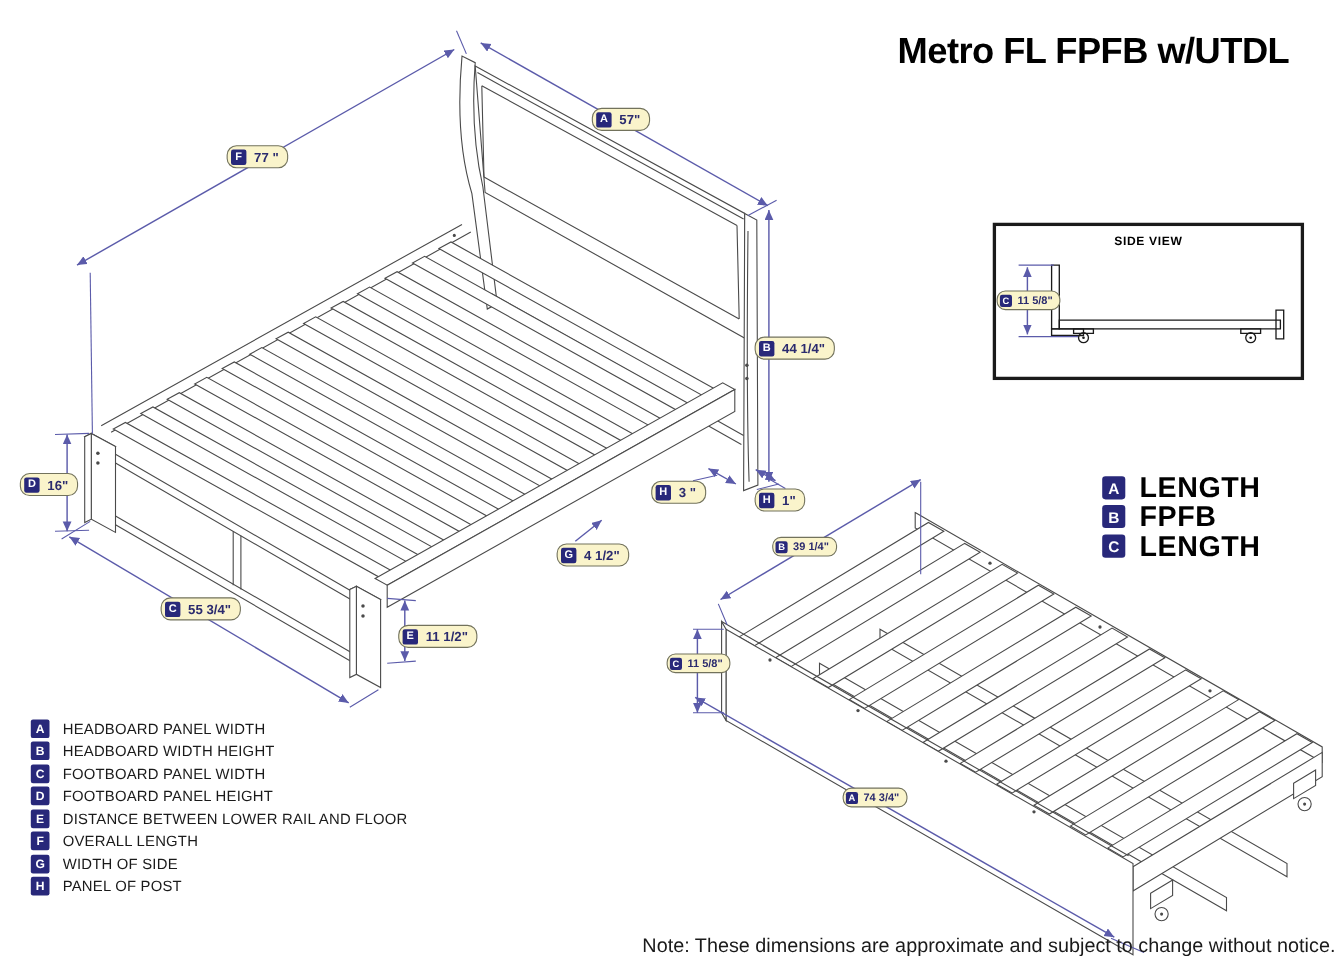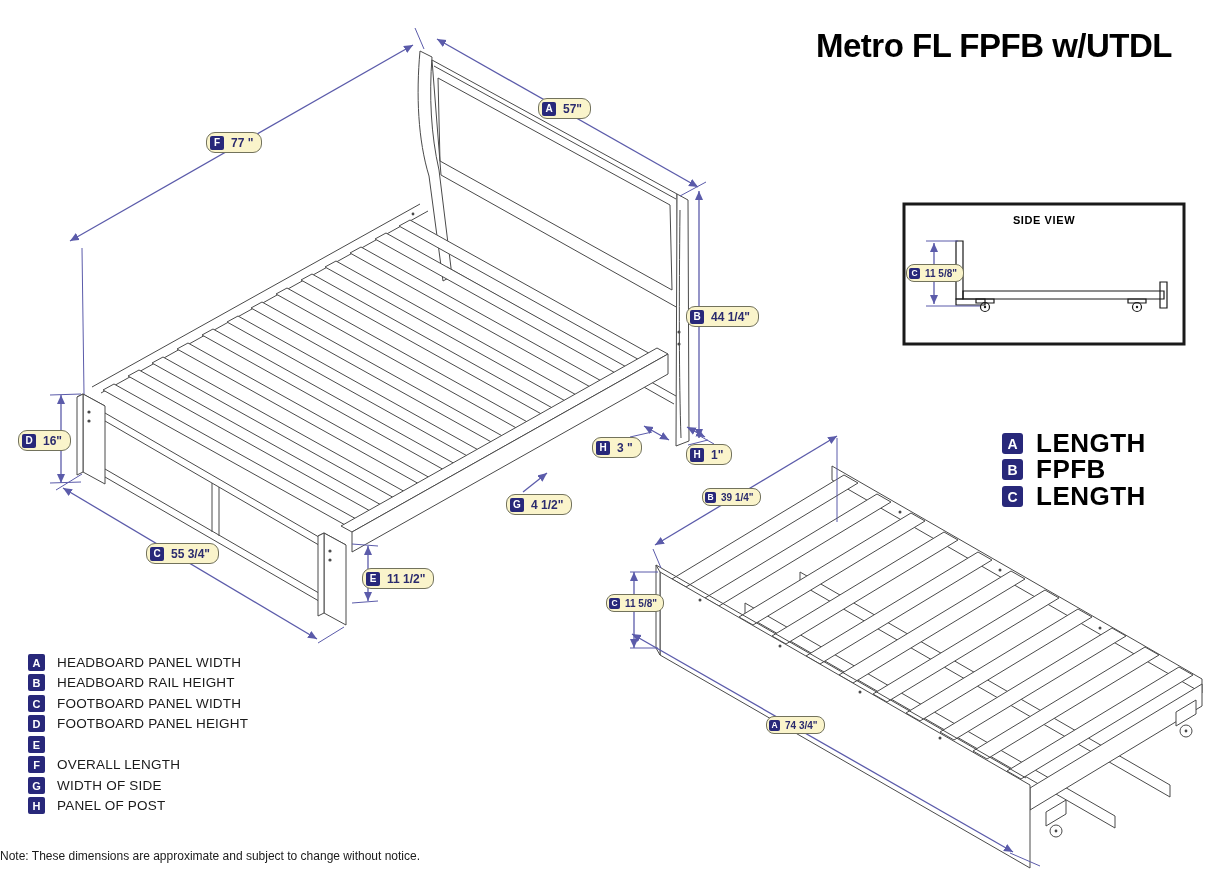--- a/index.html
+++ b/index.html
@@ -29,22 +29,22 @@
   .abc-row .badge{display:inline-flex;align-items:center;justify-content:center;width:21px;height:21px;
         background:#28287a;color:#fff;font-size:14px;font-weight:bold;border-radius:3px;margin-right:13px;}
   .abc-row .lbl{font-size:26px;font-weight:bold;color:#000000;letter-spacing:0.5px;}
 
   
   .key-row{position:absolute;display:flex;align-items:center;}
   .key-row .badge{display:inline-flex;align-items:center;justify-content:center;width:17px;height:17px;
         background:#28287a;color:#fff;font-size:11px;font-weight:bold;border-radius:2px;margin-right:12px;}
   .key-row .lbl{font-size:13.5px;font-weight:normal;color:#1a1a1a;letter-spacing:0.2px;white-space:nowrap;}
 
-  .note{position:absolute;left:0;top:849px;width:100%;text-align:left;
-        font-size:12px;color:#1a1a1a;}
+  .note{position:absolute;left:0;top:849px;width:100%;text-align:right;
+        font-size:18px;color:#1a1a1a;}
 </style>
 </head>
 <body>
 
 <div class="canvas">
 
 <svg width="1214" height="877" viewBox="0 0 1214 877">
   <defs>
     <marker id="ar" markerWidth="12" markerHeight="10" refX="9" refY="4" orient="auto-start-reverse" markerUnits="userSpaceOnUse">
       <path d="M0,0 L9,4 L0,8 Z" fill="#5b5baa"></path>
@@ -279,32 +279,33 @@
   <span class="badge">C</span>
   <span class="lbl">LENGTH</span>
 </div>
 
 <div class="key-row" style="left:28px;top:654px">
   <span class="badge">A</span>
   <span class="lbl">HEADBOARD PANEL WIDTH</span>
 </div>
 <div class="key-row" style="left:28px;top:674px">
   <span class="badge">B</span>
-  <span class="lbl">HEADBOARD RAIL HEIGHT</span>
+  <span class="lbl">HEADBOARD WIDTH HEIGHT</span>
 </div>
 <div class="key-row" style="left:28px;top:695px">
   <span class="badge">C</span>
   <span class="lbl">FOOTBOARD PANEL WIDTH</span>
 </div>
 <div class="key-row" style="left:28px;top:715px">
   <span class="badge">D</span>
   <span class="lbl">FOOTBOARD PANEL HEIGHT</span>
 </div>
 <div class="key-row" style="left:28px;top:736px">
   <span class="badge">E</span>
+  <span class="lbl">DISTANCE BETWEEN LOWER RAIL AND FLOOR</span>
 </div>
 <div class="key-row" style="left:28px;top:756px">
   <span class="badge">F</span>
   <span class="lbl">OVERALL LENGTH</span>
 </div>
 <div class="key-row" style="left:28px;top:777px">
   <span class="badge">G</span>
   <span class="lbl">WIDTH OF SIDE</span>
 </div>
 <div class="key-row" style="left:28px;top:797px">

